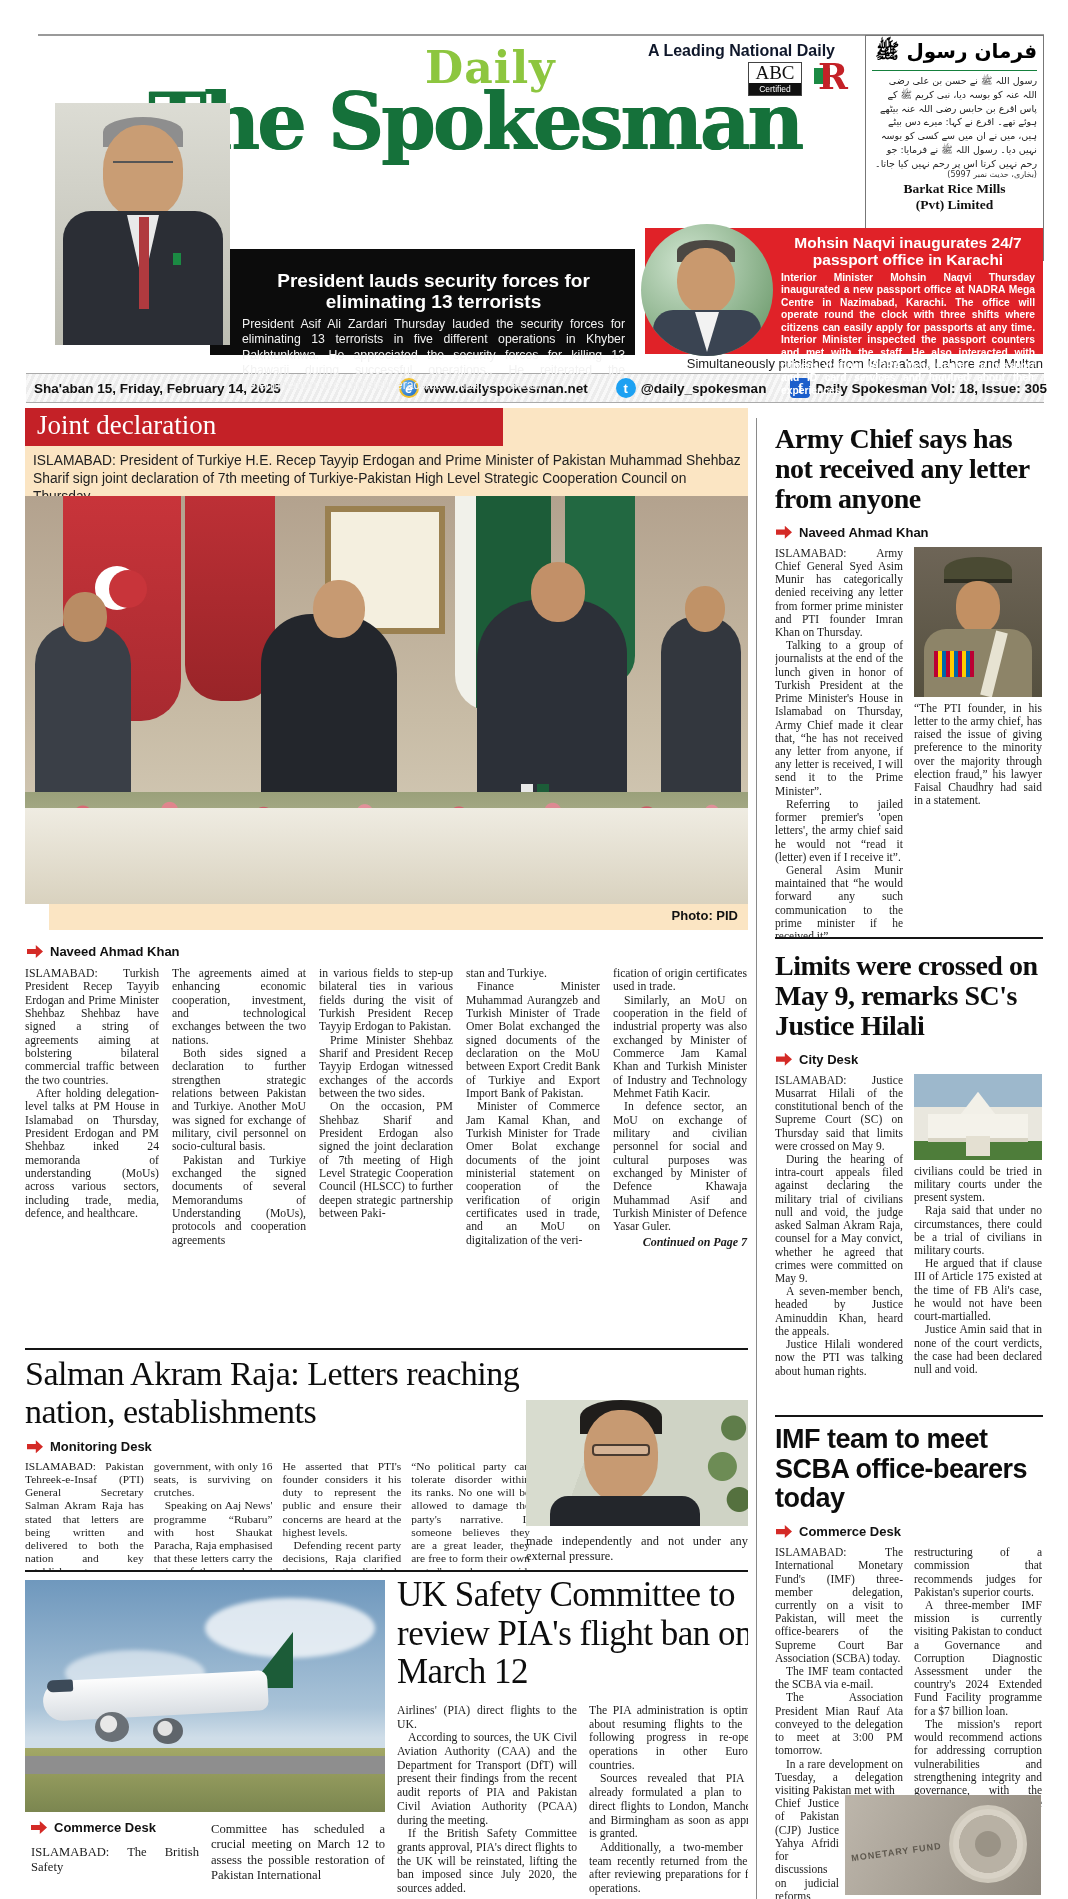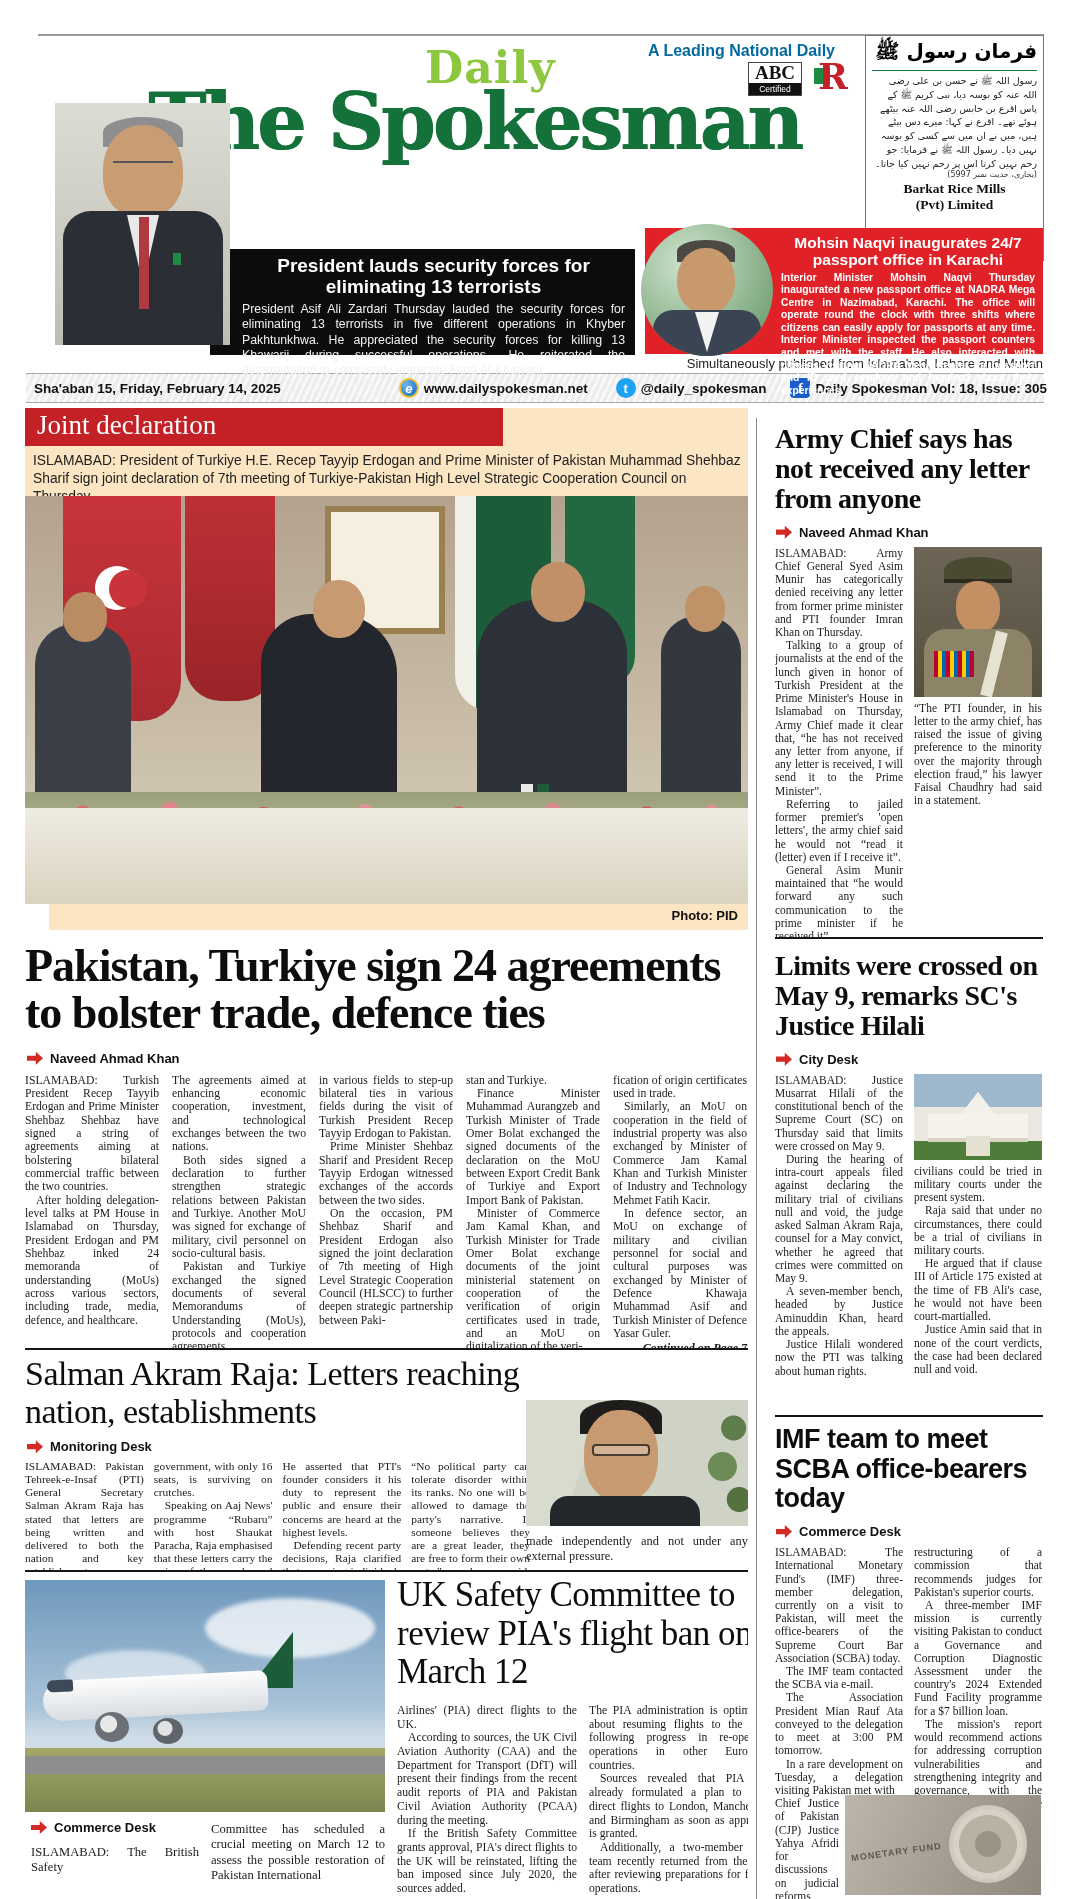--- a/index.html
+++ b/index.html
@@ -4,44 +4,44 @@
 <style>
   * { margin:0; padding:0; box-sizing:border-box; }
   body { background:#777; font-family:"Liberation Serif", serif; }
   .page { position:relative; width:1068px; height:1899px; background:#fff; margin:0 auto; overflow:hidden; }
 
   
   .masthead { position:absolute; left:0; top:0; width:1068px; height:372px; }
   .hairline { position:absolute; left:38px; top:34px; width:1006px; height:2px; background:#9a9a9a; }
   .daily { position:absolute; left:425px; top:42px; font-family:"DejaVu Serif", serif; font-weight:bold; font-size:44px; color:#8dc63f; letter-spacing:1px; }
   .paper-title { position:absolute; left:148px; top:76px; width:610px; font-family:"DejaVu Serif", serif; font-weight:bold; font-size:78px; color:#15713a; letter-spacing:-3px; white-space:nowrap; text-shadow:1px 0 #15713a; }
-  .tagline { position:absolute; left:648px; top:42px; font-family:"Liberation Sans", sans-serif; font-weight:bold; font-size:16px; color:#0369a1; }
+  .tagline { position:absolute; left:648px; top:42px; font-family:"Liberation Sans", sans-serif; font-weight:bold; font-size:16px; color:#0f172a; }
   .abc-box { position:absolute; left:748px; top:62px; width:54px; text-align:center; border:1px solid #444; background:#fff; }
-  .abc-top { font-family:"Liberation Serif", serif; font-weight:bold; font-size:19px; color:#111; line-height:1.05; }
+  .abc-top { font-family:"Liberation Serif", serif; font-weight:normal; font-size:19px; color:#111; line-height:1.05; }
   .abc-bottom { background:#111; color:#fff; font-family:"Liberation Sans", sans-serif; font-size:8.5px; padding:1px 0; }
   .r-mark { position:absolute; left:812px; top:58px; width:36px; height:40px; }
   .r-mark .g { position:absolute; left:2px; top:10px; width:16px; height:16px; background:#1b8a43; }
   .r-mark .r { position:absolute; left:6px; top:0; font-family:"DejaVu Serif", serif; font-weight:bold; font-size:36px; color:#c42127; line-height:1; }
   .rawalpindi { position:absolute; left:742px; top:243px; width:114px; text-align:right; font-family:"Liberation Sans", sans-serif; font-weight:bold; font-size:15px; color:#222; letter-spacing:.5px; }
   .urdu-box { position:absolute; left:865px; top:35px; width:179px; height:226px; border:1px solid #777; padding:3px 6px; direction:rtl; }
   .urdu-head { font-weight:bold; font-size:20px; color:#000; text-align:right; font-family:"DejaVu Sans", sans-serif; border-bottom:1px solid #15803d; padding-bottom:2px; }
   .urdu-body { margin-top:3px; font-size:9.5px; line-height:1.45; color:#222; text-align:right; font-family:"DejaVu Sans", sans-serif; }
   .urdu-note { font-size:8px; color:#333; text-align:right; font-family:"DejaVu Sans", sans-serif; }
   .urdu-foot { direction:ltr; text-align:center; font-family:"Liberation Serif", serif; font-weight:bold; font-size:13.5px; color:#111; line-height:1.15; margin-top:2px; }
 
   .zardari { position:absolute; left:55px; top:103px; width:175px; height:242px; background:linear-gradient(#dcdcd4,#bdbdb2); overflow:hidden; z-index:3; }
   .zardari .head { position:absolute; left:48px; top:22px; width:80px; height:92px; border-radius:48% 48% 42% 42%; background:#c99d74; }
   .zardari .hair { position:absolute; left:48px; top:14px; width:80px; height:30px; border-radius:50% 50% 0 0; background:#8e8e8e; }
   .zardari .glasses { position:absolute; left:58px; top:58px; width:60px; height:10px; border-top:2px solid #555; }
   .zardari .suit { position:absolute; left:8px; top:108px; width:160px; height:134px; border-radius:28px 28px 0 0; background:#2b2e35; }
   .zardari .shirt { position:absolute; left:72px; top:112px; width:32px; height:70px; background:#e9e9e9; clip-path:polygon(0 0,100% 0,50% 100%); }
   .zardari .tie { position:absolute; left:84px; top:114px; width:10px; height:92px; background:#b03a3f; }
   .zardari .flagpin { position:absolute; left:118px; top:150px; width:8px; height:12px; background:#1b8a43; }
 
-  .promo-black { position:absolute; left:210px; top:249px; width:425px; height:106px; background:#0c0c0c; color:#fff; padding:7px 10px 6px 32px; font-family:"Liberation Sans", sans-serif; z-index:2; }
+  .promo-black { position:absolute; left:210px; top:249px; width:425px; height:106px; background:#0c0c0c; color:#fff; padding:22px 10px 6px 32px; font-family:"Liberation Sans", sans-serif; z-index:2; }
   .promo-black h2 { font-size:19px; line-height:1.08; text-align:center; font-weight:bold; margin-bottom:5px; }
   .promo-black .pb-body { font-size:12.3px; line-height:1.25; text-align:justify; color:#f2f2f2; }
 
   .promo-red { position:absolute; left:645px; top:228px; width:398px; height:126px; background:#e02228; color:#fff; font-family:"Liberation Sans", sans-serif; z-index:2; }
   .naqvi { position:absolute; left:-4px; top:-4px; width:132px; height:132px; border-radius:50%; background:radial-gradient(circle at 35% 30%, #cfe4cf, #5d8f5d); overflow:hidden; }
   .naqvi .head { position:absolute; left:36px; top:24px; width:58px; height:66px; border-radius:48%; background:#c9996e; }
   .naqvi .hair { position:absolute; left:36px; top:16px; width:58px; height:22px; border-radius:50% 50% 0 0; background:#4c4843; }
   .naqvi .suit { position:absolute; left:12px; top:86px; width:108px; height:48px; border-radius:20px 20px 0 0; background:#3a4452; }
   .naqvi .shirt { position:absolute; left:54px; top:88px; width:24px; height:40px; background:#f2f2f2; clip-path:polygon(0 0,100% 0,50% 100%); }
   .promo-red .pr-text { margin-left:134px; padding:6px 8px 4px 2px; }
@@ -270,21 +270,20 @@
       <div class="sp-fig1h"></div>
       <div class="sp-fig2"></div>
       <div class="sp-fig2h"></div>
       <div class="sp-deskflag"></div>
       <div class="sp-flowers"></div>
       <div class="sp-table"></div>
     </div>
     <div class="credit-strip">Photo: PID</div>
 
     <div class="main-article">
-      <h1 class="headline">Pakistan, Turkiye sign 24 agreements to bolster trade, defence ties</h1>
       <div class="byline">
         <span class="pen-ico"></span>
         <span>Naveed Ahmad Khan</span>
       </div>
       <div class="cols">
         <div class="col">
             <p>ISLAMABAD: Turkish President Recep Tayyib Erdogan and Prime Minister Shehbaz Shehbaz have signed a string of agreements aiming at bolstering bilateral commercial traffic between the two countries.</p>
             <p>After holding delegation-level talks at PM House in Islamabad on Thursday, President Erdogan and PM Shehbaz inked 24 memoranda of understanding (MoUs) across various sectors, including trade, media, defence, and healthcare.</p>
           </div>
         <div class="col">

